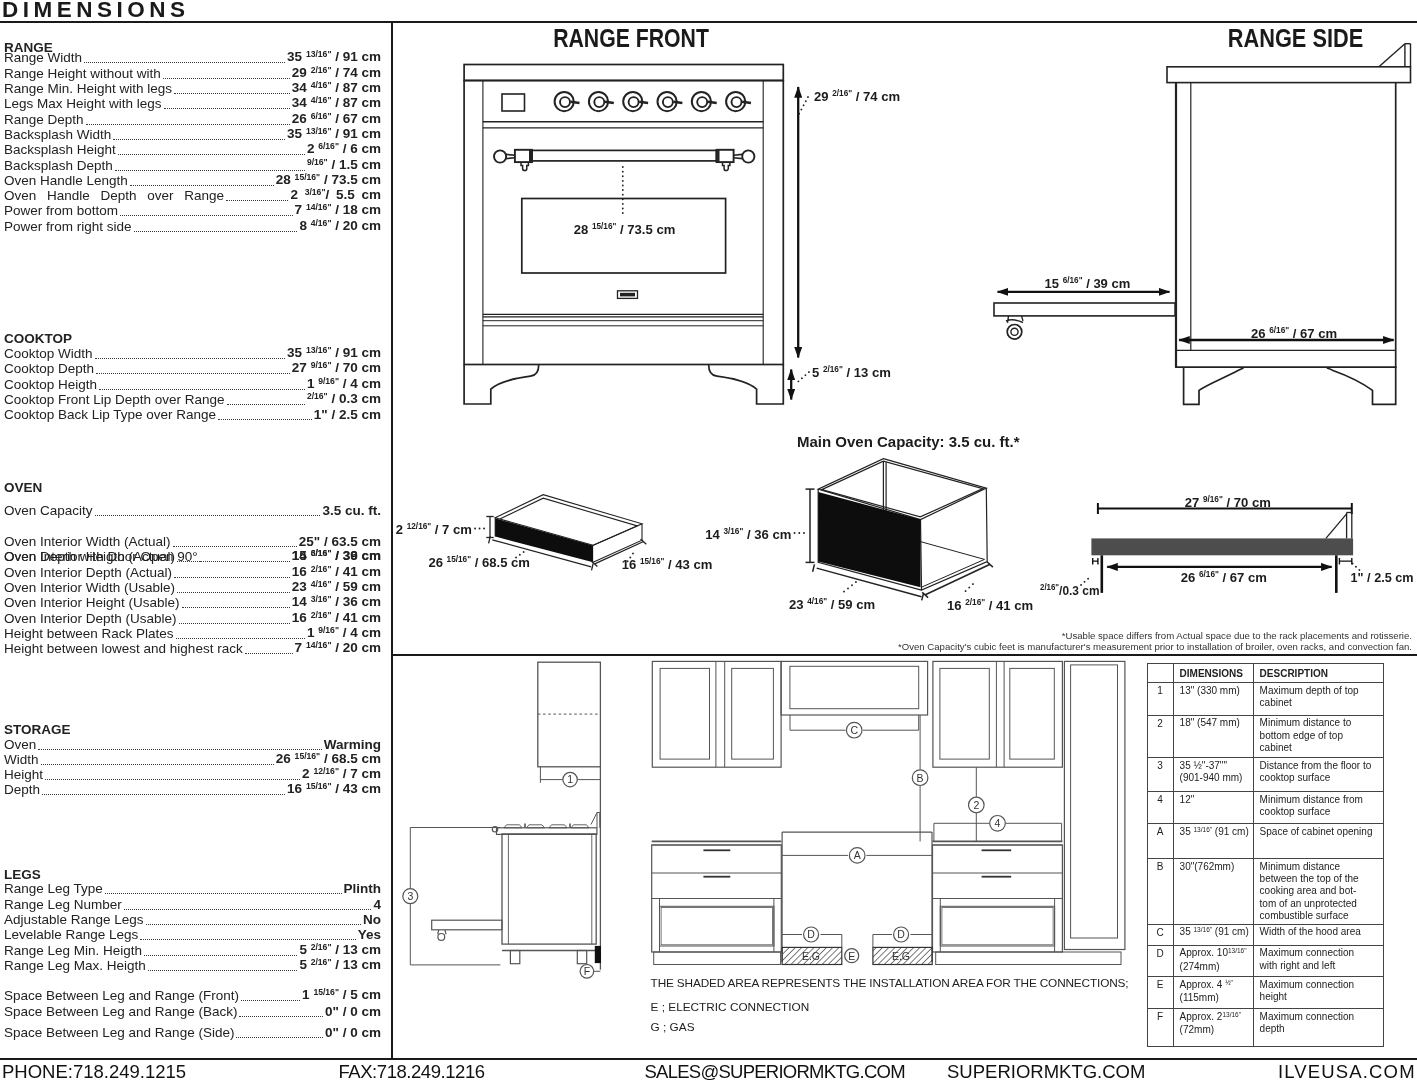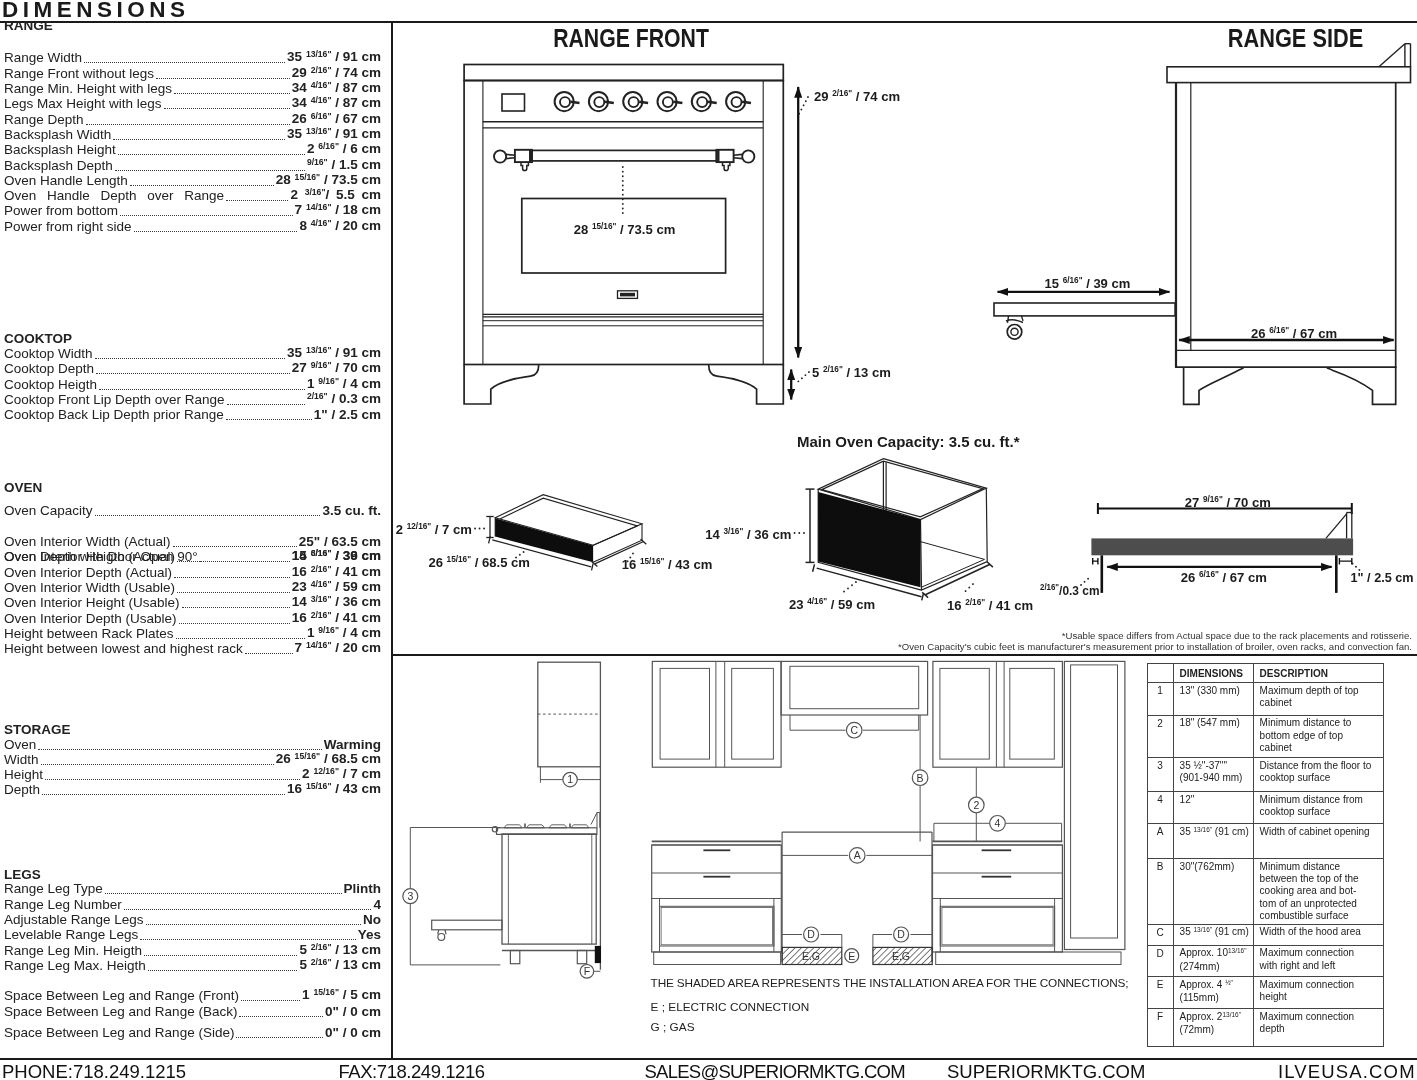--- a/index.html
+++ b/index.html
@@ -30,29 +30,29 @@
 <div class="hline" style="left:0;top:21px;width:1417px;height:2.4px"></div>
 
 <div class="vline" style="left:391.2px;top:21px;width:1.7px;height:1037px"></div>
 
 <div class="hline" style="left:391.2px;top:654.2px;width:1026px;height:1.6px"></div>
 
 <div class="hline" style="left:0;top:1057.5px;width:1417px;height:2.4px"></div>
 
 <div id="leftcol">
 
-<div class="sh" style="top:18px">RANGE</div>
+<div class="sh" style="top:40px">RANGE</div>
 
 <div class="row" style="top:50.2px;height:15.3px">
       <span class="lb">Range Width</span>
       <span class="dots"></span>
       <span class="val"><b>35</b> <sup>13/16"</sup> / 91 cm</span>
     </div>
 <div class="row" style="top:65.5px;height:15.3px">
-      <span class="lb">Range Front without legs</span>
+      <span class="lb">Range Height without with</span>
       <span class="dots"></span>
       <span class="val"><b>29</b> <sup>2/16"</sup> / 74 cm</span>
     </div>
 <div class="row" style="top:80.8px;height:15.3px">
       <span class="lb">Range Min. Height with legs</span>
       <span class="dots"></span>
       <span class="val"><b>34</b> <sup>4/16"</sup> / 87 cm</span>
     </div>
 <div class="row" style="top:96.1px;height:15.3px">
       <span class="lb">Legs Max Height with legs</span>
@@ -115,21 +115,21 @@
       <span class="lb">Cooktop Heigth</span>
       <span class="dots"></span>
       <span class="val"><b>1</b> <sup>9/16"</sup> / 4 cm</span>
     </div>
 <div class="row" style="top:391.6px;height:15.3px">
       <span class="lb">Cooktop Front Lip Depth over Range</span>
       <span class="dots"></span>
       <span class="val"><sup>2/16"</sup> / 0.3 cm</span>
     </div>
 <div class="row" style="top:406.9px;height:15.3px">
-      <span class="lb">Cooktop Back Lip Depth prior Range</span>
+      <span class="lb">Cooktop Back Lip Type over Range</span>
       <span class="dots"></span>
       <span class="val">1" / 2.5 cm</span>
     </div>
 
 <div class="sh" style="top:480px">OVEN</div>
 <div class="row" style="top:503.2px;height:15.3px">
       <span class="lb">Oven Capacity</span>
       <span class="dots"></span>
       <span class="val">3.5 cu. ft.</span>
     </div>
@@ -728,21 +728,21 @@
         <td>Distance from the floor to<br>cooktop surface</td>
       </tr>
 <tr style="height:32px">
         <td class="c0">4</td>
         <td>12"</td>
         <td>Minimum distance from<br>cooktop surface</td>
       </tr>
 <tr style="height:35px">
         <td class="c0">A</td>
         <td>35 <sup>13/16"</sup> (91 cm)</td>
-        <td>Width of cabinet opening</td>
+        <td>Space of cabinet opening</td>
       </tr>
 <tr style="height:65.5px">
         <td class="c0">B</td>
         <td>30"(762mm)</td>
         <td>Minimum distance<br>between the top of the<br>cooking area and bot-<br>tom of an unprotected<br>combustible surface</td>
       </tr>
 <tr style="height:21px">
         <td class="c0">C</td>
         <td>35 <sup>13/16"</sup> (91 cm)</td>
         <td>Width of the hood area</td>

